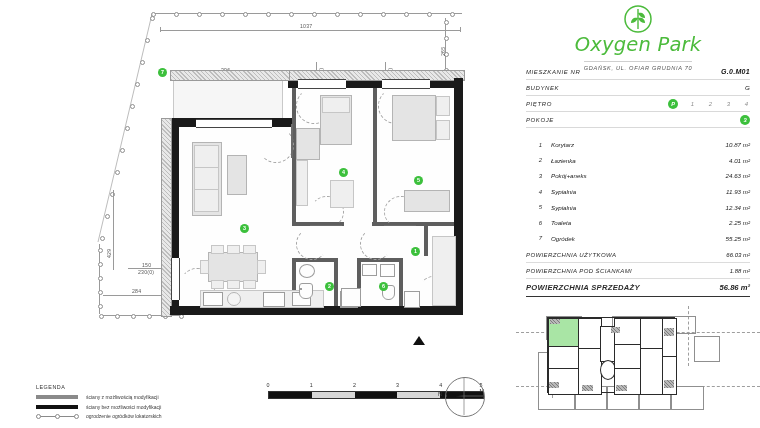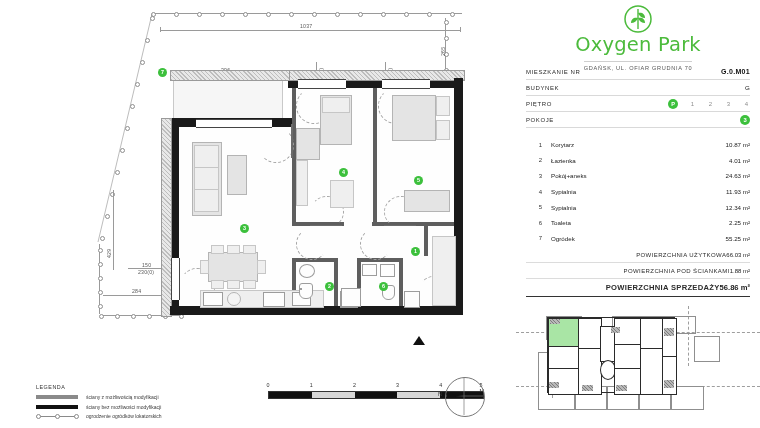--- a/index.html
+++ b/index.html
@@ -67,21 +67,21 @@
   .sb-seg{flex:1;}
   .sb-seg.on{background:#111;}
   .sb-seg.off{background:#d7d7d7;}
 
   
   #compass{position:absolute;left:440px;top:372px;width:48px;height:48px;}
   #compass .circ{position:absolute;left:5px;top:5px;width:38px;height:38px;border-radius:50%;border:.8px solid #777;}
   #compass .nlabel{position:absolute;left:-2px;top:19px;font-size:6px;color:#333;}
 
   
-  #panel{position:absolute;left:516px;top:0;width:244px;height:344px;background:#fff;}
+  #panel{position:absolute;left:516px;top:0;width:244px;height:344px;background:#fff;font-style:italic;}
   #logo{position:absolute;left:0;top:4px;width:244px;text-align:center;}
   .logo-mark{margin:0 auto;width:30px;height:30px;}
   .logo-name{font-size:19.5px;color:#4cbb3c;letter-spacing:.2px;margin-top:-1px;font-family:"DejaVu Sans",sans-serif;}
   .logo-addr{font-size:5.6px;color:#555;letter-spacing:.7px;margin-top:3px;
      border-top:.7px solid #cfcfcf;padding-top:3px;display:inline-block;}
 
   #meta{position:absolute;left:10px;top:64px;width:224px;}
   .meta-row{display:flex;align-items:center;justify-content:space-between;
      height:15px;border-bottom:.7px solid #d9d9d9;}
   .meta-lbl{font-size:6px;letter-spacing:.6px;color:#2b2b2b;}
@@ -93,21 +93,21 @@
   .rooms-badge{width:10px;height:10px;border-radius:50%;background:#3cc03c;color:#fff;
      font-size:5.8px;line-height:10px;text-align:center;font-weight:bold;}
 
   #rooms{position:absolute;left:10px;top:137px;width:224px;}
   .room-row{display:flex;align-items:center;height:15.6px;}
   .room-no{width:16px;font-size:6px;color:#333;text-align:right;padding-right:9px;}
   .room-nm{flex:1;font-size:6.2px;color:#222;}
   .room-ar{font-size:6.2px;color:#222;text-align:right;white-space:nowrap;}
 
   #sums{position:absolute;left:10px;top:247px;width:224px;}
-  .sum-row{display:flex;justify-content:flex-end;align-items:center;height:15px;
+  .sum-row{display:flex;justify-content:space-between;align-items:center;height:15px;
      border-bottom:.7px solid #dcdcdc;}
   .sum-lbl{font-size:6px;letter-spacing:.4px;color:#2b2b2b;}
   .sum-val{font-size:6px;color:#222;}
   .sum-row.total{border-bottom:1.1px solid #333;height:17px;}
   .sum-row.total .sum-lbl{font-size:7.6px;font-weight:bold;letter-spacing:.3px;}
   .sum-row.total .sum-val{font-size:7.6px;font-weight:bold;}
 
   
   #keyplan{position:absolute;left:516px;top:306px;width:244px;height:122px;}
   .kp-unit{position:absolute;border:.7px solid #2a2a2a;background:#fff;}

